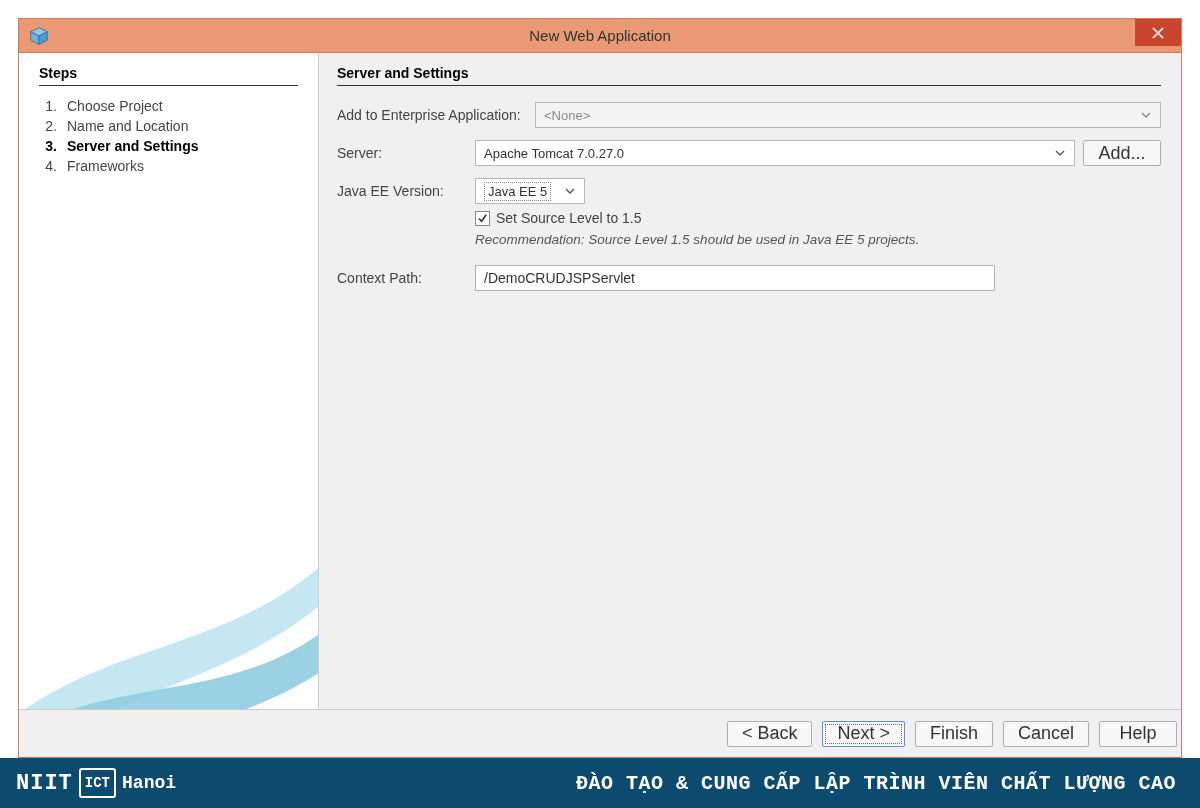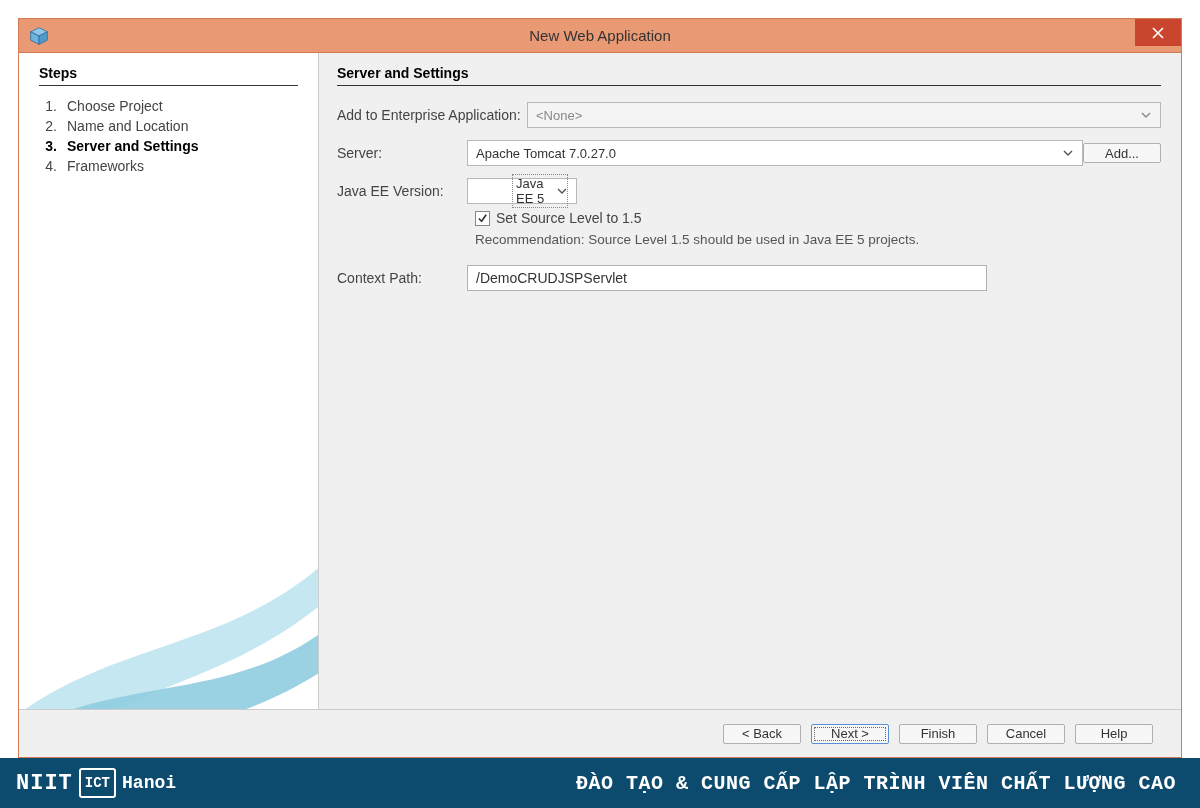--- a/index.html
+++ b/index.html
@@ -102,20 +102,21 @@
   }
   .main hr{
     border:none;
     border-top:1px solid #333;
     margin:4px 0 16px 0;
   }
   .form-row{
     display:flex;
     align-items:center;
     margin-bottom:12px;
+    gap:8px;
   }
   .form-label{
     width:130px;
     color:#444;
     font-size:14px;
   }
   .form-row.compact{margin-bottom:6px;}
   .select{
     flex:1;
     height:26px;
@@ -128,67 +129,67 @@
     color:#333;
     position:relative;
   }
   .select.disabled{background:#f4f4f4;color:#888;text-align:center;}
   .select .chev{
     position:absolute;right:6px;top:50%;transform:translateY(-50%);
     width:16px;height:16px;display:flex;align-items:center;justify-content:center;
   }
   .select .chev svg{width:10px;height:10px;}
   .select.small{flex:0 0 auto;width:110px;}
-  .select.small .txt{border:1px dotted #888;padding:1px 3px;margin-left:36px;}
+  .select.small .txt{border:1px dotted #888;padding:1px 3px;}
   .btn{
-    height:20px;
+    height:26px;
     min-width:78px;
     padding:0 14px;
     background:#f7f7f7;
     border:1px solid #b0b0b0;
     border-radius:2px;
-    font-size:13px;
+    font-size:18px;
     color:#333;
     display:inline-flex;align-items:center;justify-content:center;
     cursor:default;
   }
   .btn.focus{outline:1px dotted #666;outline-offset:-4px;border-color:#5a8fd6;text-align:right;}
   .indent{
     margin-left:138px;
   }
   .checkbox-row{
     display:flex;align-items:center;gap:6px;font-size:14px;color:#444;margin-bottom:6px;
   }
   .chk{
     width:15px;height:15px;border:1px solid #888;background:#fff;display:flex;align-items:center;justify-content:center;
   }
   .chk svg{width:11px;height:11px;}
   .reco{
-    font-size:13.5px;color:#555;margin-left:0;margin-bottom:18px;
+    font-size:13.5px;color:#555;margin-left:0;margin-bottom:18px;font-style:italic;
   }
   .textfield{
     flex:1;
     max-width:520px;
     height:26px;
     background:#ffffff;
     border:1px solid #b0b0b0;
     padding:4px 8px;
     font-size:14px;
     color:#333;
     display:flex;align-items:center;
   }
   .footer{
     height:48px;
     border-top:1px solid #ccc;
     background:#f0f0f0;
     display:flex;
     align-items:center;
     justify-content:flex-end;
     gap:10px;
-    padding:0 28px;
+    padding:0 4px;
   }
   .banner{
     position:absolute;
     left:0;right:0;bottom:0;
     height:50px;
     background:#0c4a6e;
     color:#fff;
     display:flex;
     align-items:center;
     justify-content:space-between;

